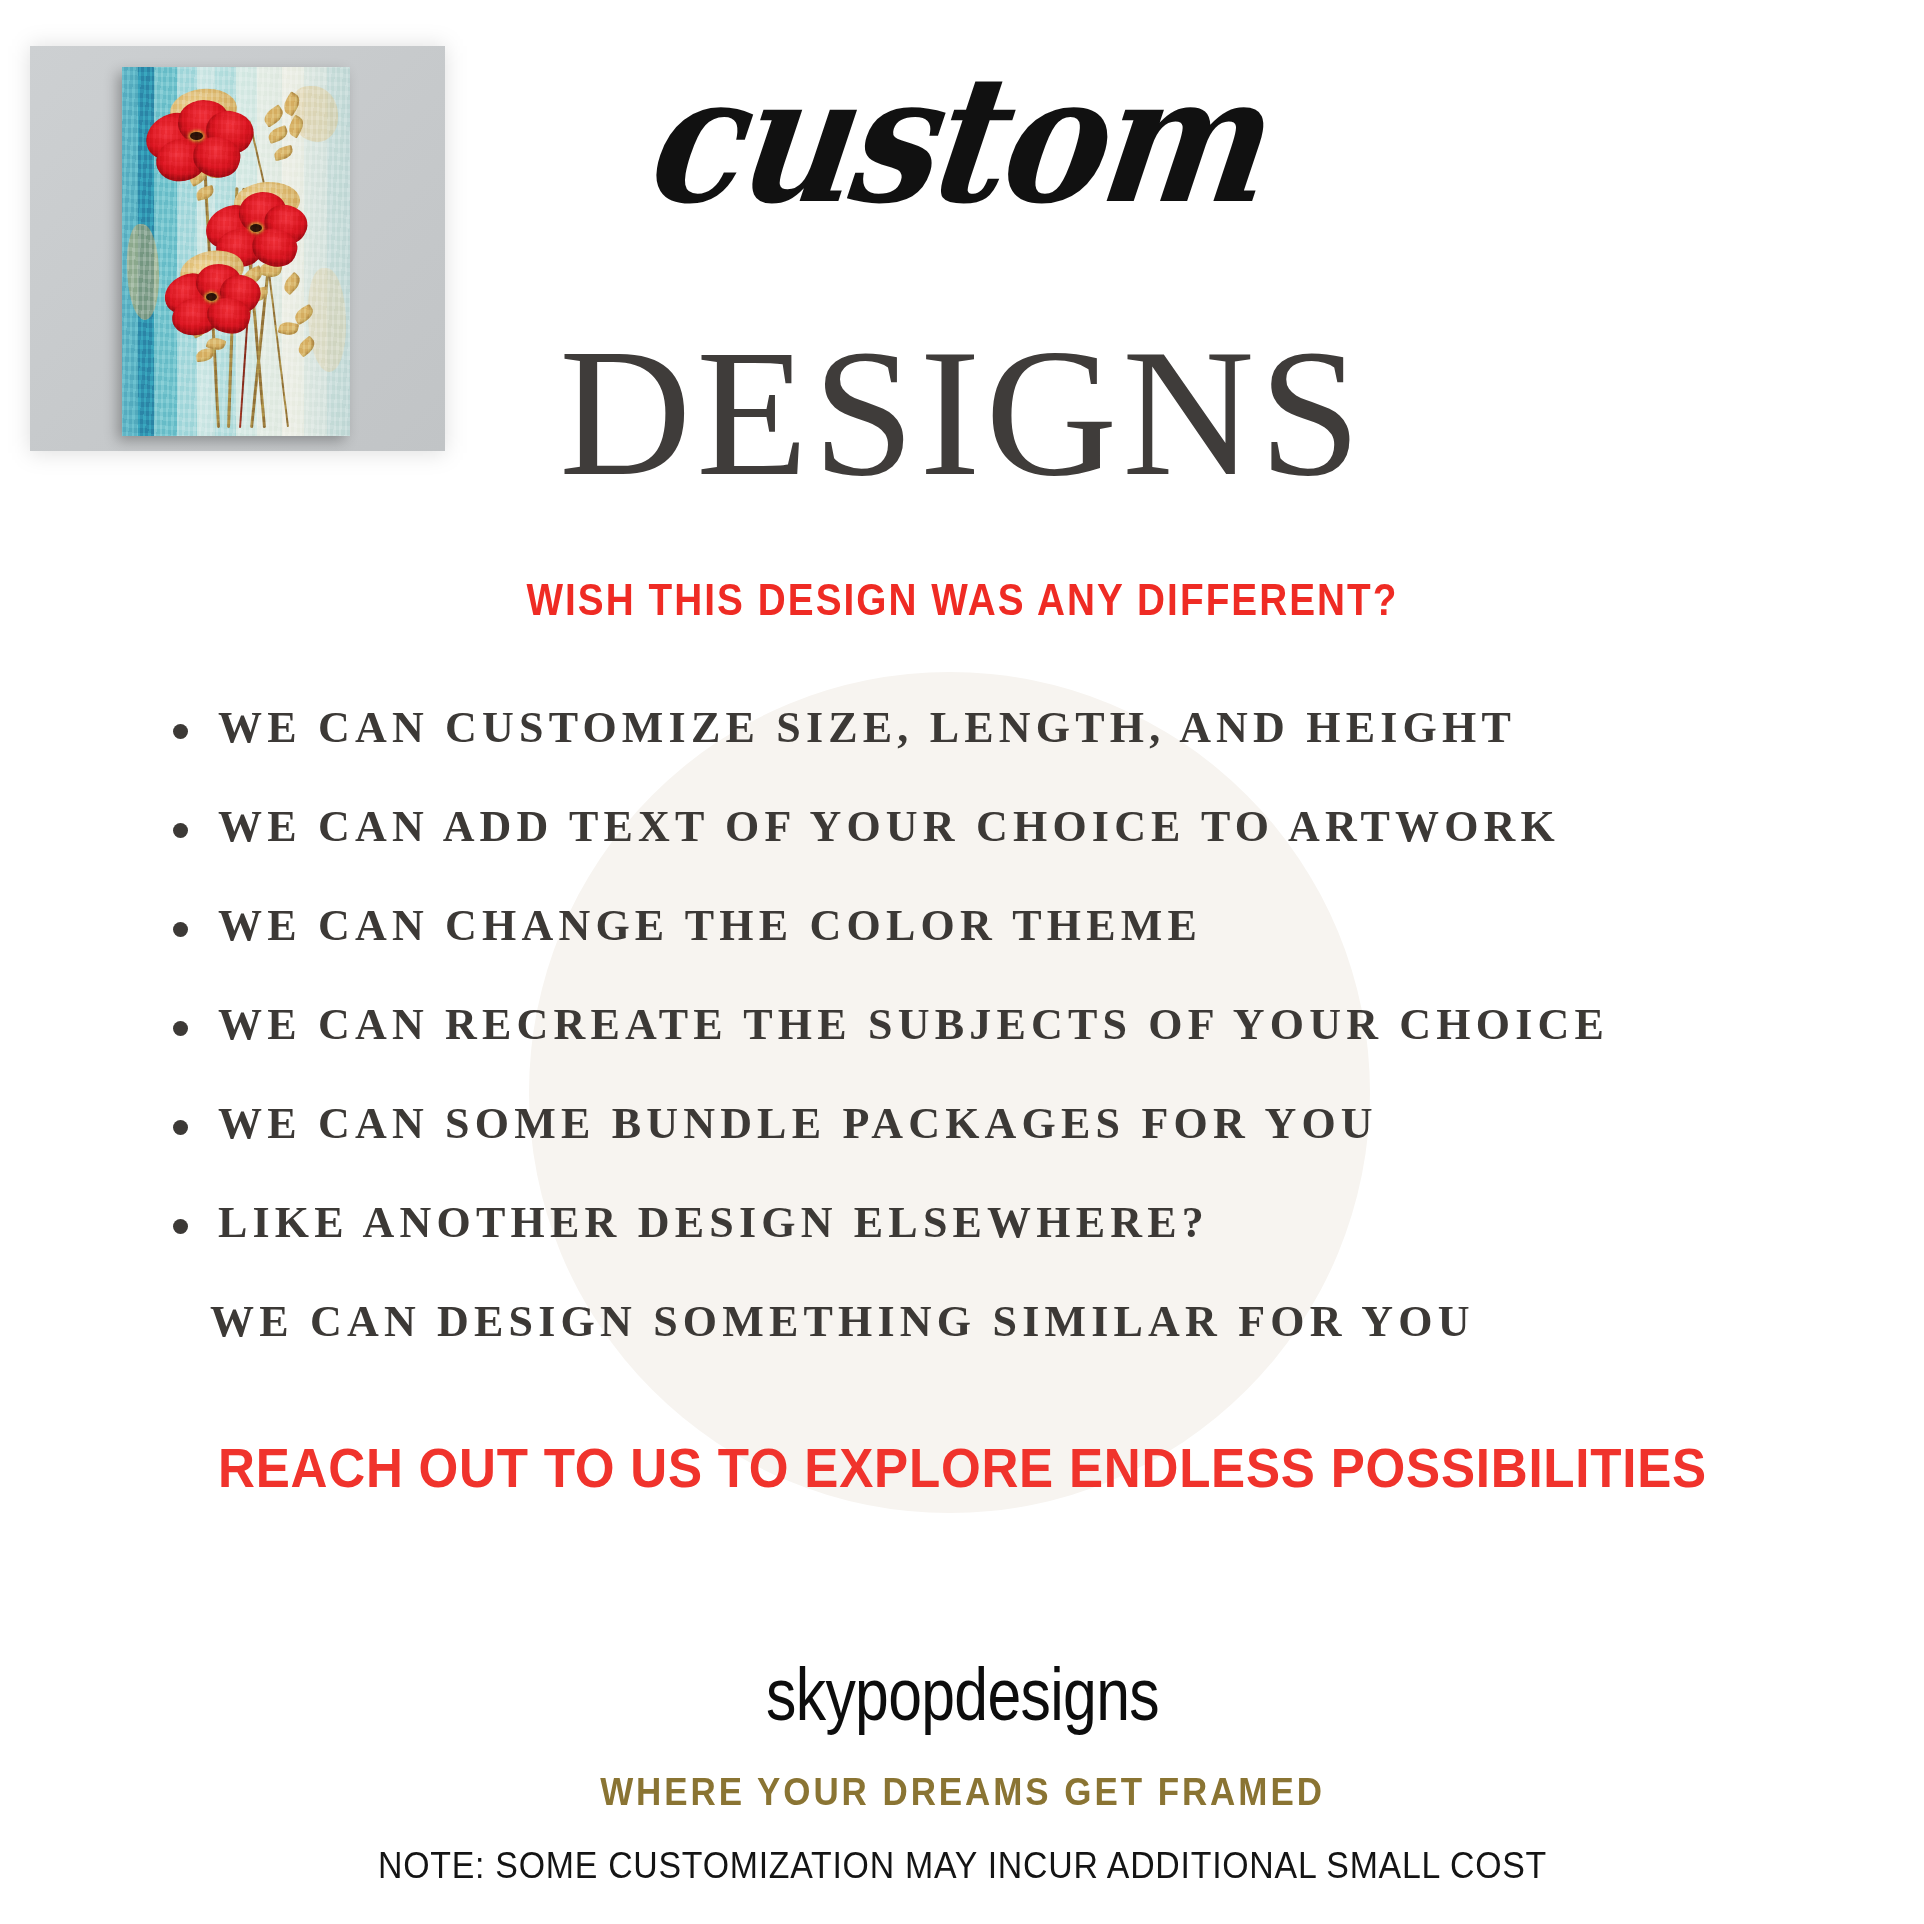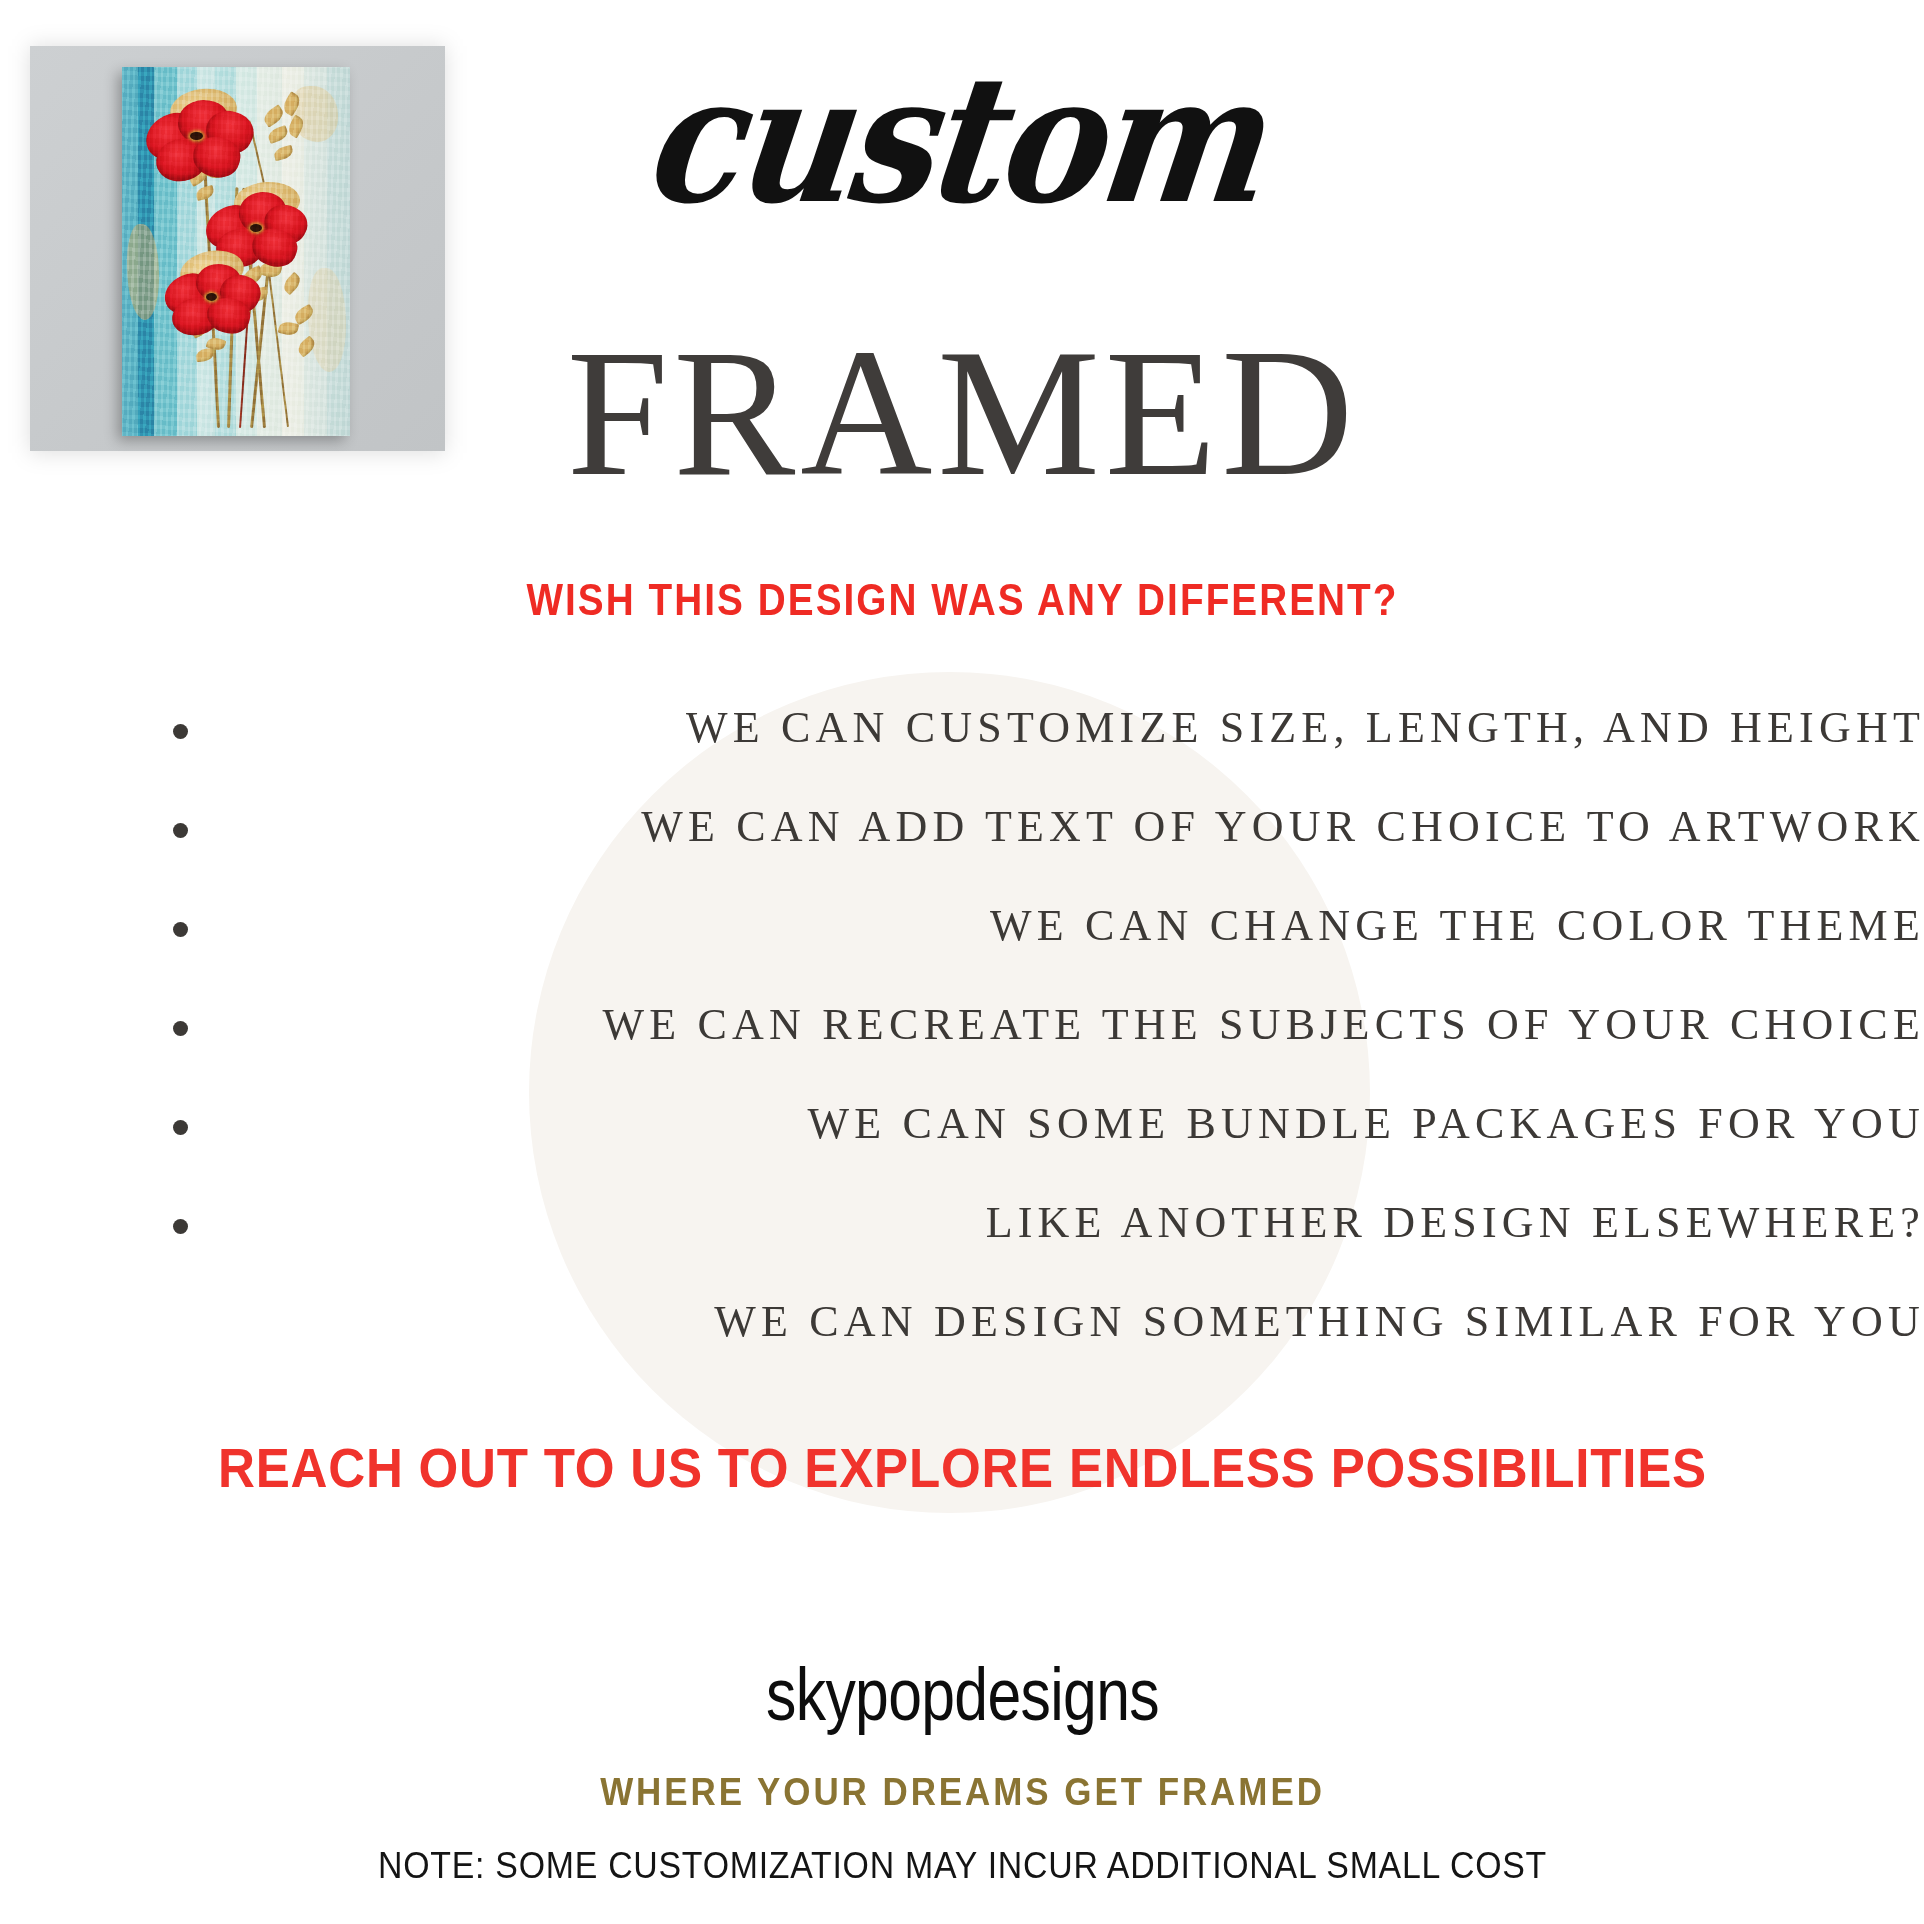--- a/index.html
+++ b/index.html
@@ -116,27 +116,26 @@
     position:absolute;left:0;right:0;top:706px;
     z-index:4;
     padding:0;margin:0;list-style:none;
   }
   .bullets li{
     position:relative;
     font-family:"Liberation Serif", serif;
     font-size:44px;
     letter-spacing:5.2px;
     color:#3c3936;
-    font-weight:400;
+    font-weight:700;
     line-height:1;
     height:63px;
     margin-bottom:36px;
     padding-left:218px;
     white-space:nowrap;
-    text-align:right;
   }
   .bullets li .dot{
     position:absolute;left:173px;top:17.6px;
     width:15.2px;height:15.2px;border-radius:50%;
     background:#3c3936;
   }
   .bullets li.cont{padding-left:210px;}
 
   .cta-red{
     position:absolute;left:0;right:0;top:1436px;
@@ -264,21 +263,21 @@
         <div class="p" style="left:8px;top:42px;width:47px;height:37px;transform:rotate(-8deg);"></div>
         <div class="p" style="left:43px;top:42px;width:43px;height:35px;transform:rotate(16deg);"></div>
         <div class="core" style="left:42px;top:37px;width:11.2px;height:8px;"></div>
       </div>
 
       <div class="tex"></div>
     </div>
   </div>
 
   <div class="custom-script">custom</div>
-  <div class="designs">FRAMED</div>
+  <div class="designs">DESIGNS</div>
   <div class="subtitle-red">WISH  THIS  DESIGN  WAS ANY DIFFERENT?</div>
 
   <ul class="bullets">
     <li>
       <span class="dot"></span>
       <span>WE CAN CUSTOMIZE SIZE, LENGTH, AND HEIGHT</span>
     </li>
     <li>
       <span class="dot"></span>
       <span>WE CAN ADD TEXT OF YOUR CHOICE TO ARTWORK</span>

